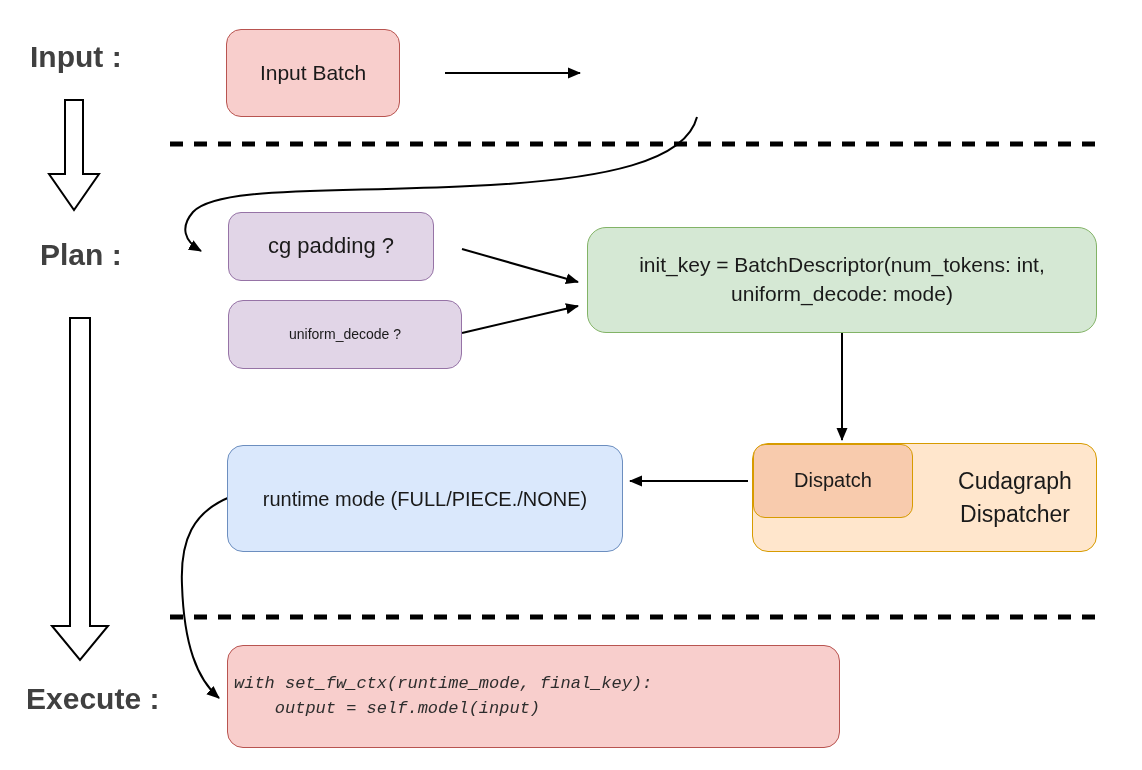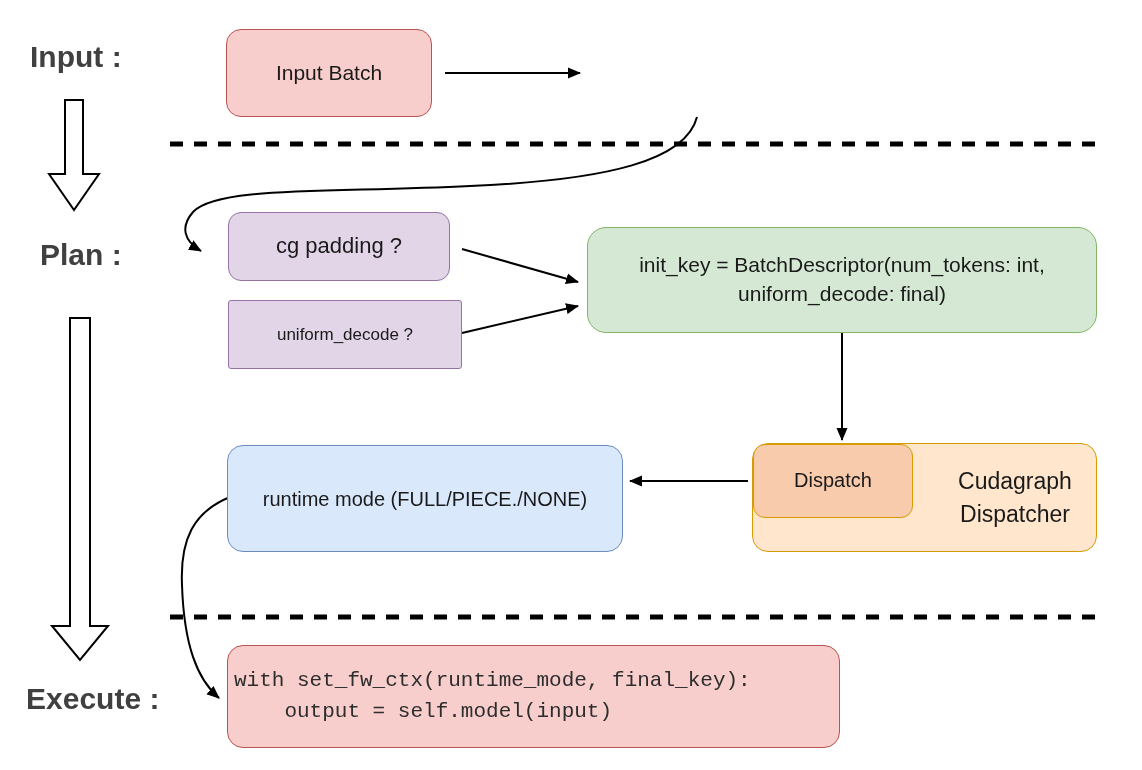--- a/index.html
+++ b/index.html
@@ -36,35 +36,35 @@
     line-height: 1.38;
   }
   .node.red    { background: var(--red-fill);    border: 1.6px solid var(--red-stroke);    }
   .node.yellow { background: var(--yellow-fill); border: 1.6px solid var(--yellow-stroke); }
   .node.purple { background: var(--purple-fill); border: 1.6px solid var(--purple-stroke); }
   .node.green  { background: var(--green-fill);  border: 1.6px solid var(--green-stroke);  }
   .node.blue   { background: var(--blue-fill);   border: 1.6px solid var(--blue-stroke); text-align: right;   }
   .node.orange { background: var(--orange-fill); border: 1.6px solid var(--orange-stroke); }
   .node.dispatch { background: var(--dispatch-fill); border: 1.6px solid var(--orange-stroke); }
 
-  .node-input-batch   { left: 226px; top: 29px;  width: 206px; height: 88px;  border-radius: 15px; }
+  .node-input-batch   { left: 226px; top: 29px;  width: 174px; height: 88px;  border-radius: 15px; }
   .node-preprocess    { left: 589px; top: 29px;  width: 219px; height: 88px;  border-radius: 15px; }
-  .node-cg-padding    { left: 228px; top: 212px; width: 222px; height: 69px;  border-radius: 13px; font-size: 22px; }
-  .node-uniform-decode{ left: 228px; top: 300px; width: 234px; height: 69px;  border-radius: 3px; font-size: 17px; }
+  .node-cg-padding    { left: 228px; top: 212px; width: 206px; height: 69px;  border-radius: 13px; font-size: 22px; }
+  .node-uniform-decode{ left: 228px; top: 300px; width: 234px; height: 69px;  border-radius: 15px; font-size: 14px; }
   .node-init-key      { left: 587px; top: 227px; width: 510px; height: 106px; border-radius: 19px; font-size: 21px; }
   .node-cudagraph     { left: 752px; top: 443px; width: 345px; height: 109px; border-radius: 16px; }
   .node-dispatch      { left: 753px; top: 444px; width: 160px; height: 74px;  border-radius: 12px; font-size: 20px; z-index: 2; }
   .cudagraph-label    { position: absolute; left: 933px; top: 443px; width: 164px; height: 109px;
                         display: flex; flex-direction: column; align-items: center; justify-content: center;
                         font-size: 23px; line-height: 1.42; text-align: center; }
   .node-runtime       { left: 227px; top: 445px; width: 396px; height: 107px; border-radius: 16px; font-size: 20px; line-height: 1.5; }
   .node-code          { left: 227px; top: 645px; width: 613px; height: 103px; border-radius: 16px;
                         align-items: flex-start; padding-left: 6px;
-                        font-family: "Liberation Mono", monospace; font-size: 21px; line-height: 1.45;
-                        color: #2d2d2d; text-align: left; }
+                        font-family: "Liberation Mono", monospace; font-size: 17px; line-height: 1.45;
+                        color: #2d2d2d; text-align: left; font-style: italic; }
   .node-code div { white-space: pre; }
 
   .connector { stroke: var(--line-color); stroke-width: 2; fill: none; }
   .divider   { stroke: var(--line-color); stroke-width: 5; stroke-dasharray: 13 11; fill: none; }
   .hollow-arrow { fill: #ffffff; stroke: var(--line-color); stroke-width: 2; }
 </style>
 </head>
 <body>
 
 <div class="canvas">
@@ -103,21 +103,21 @@
   <div class="node purple node-cg-padding">
     <span>cg padding ?</span>
   </div>
 
   <div class="node purple node-uniform-decode">
     <span>uniform_decode ?</span>
   </div>
 
   <div class="node green node-init-key">
     <div>init_key = BatchDescriptor(num_tokens: int,</div>
-    <div>uniform_decode: final)</div>
+    <div>uniform_decode: mode)</div>
   </div>
 
   <div class="node orange node-cudagraph"></div>
   <div class="node dispatch node-dispatch">
     <span>Dispatch</span>
   </div>
   <div class="cudagraph-label">
     <div>Cudagraph</div>
     <div>Dispatcher</div>
   </div>

